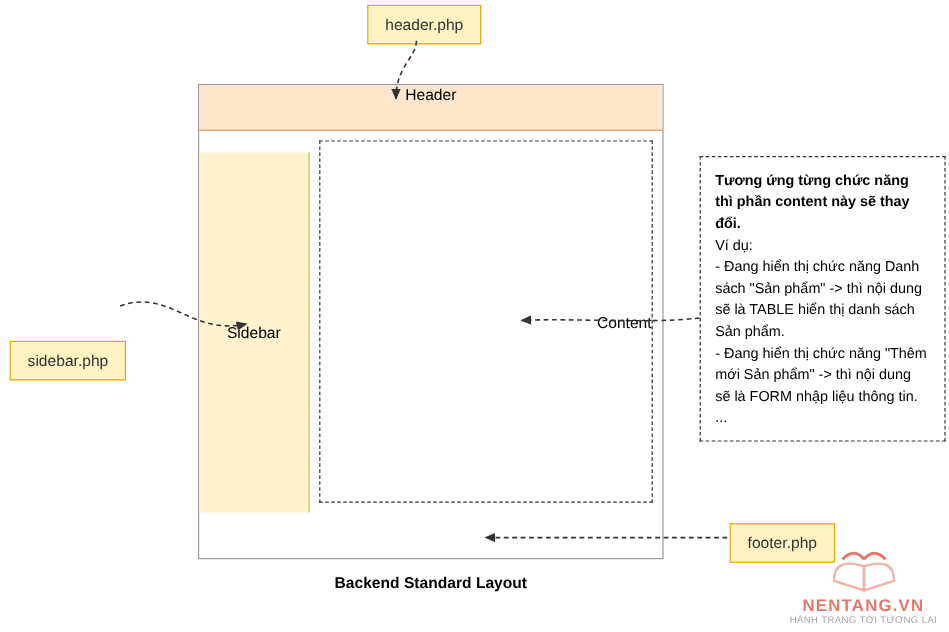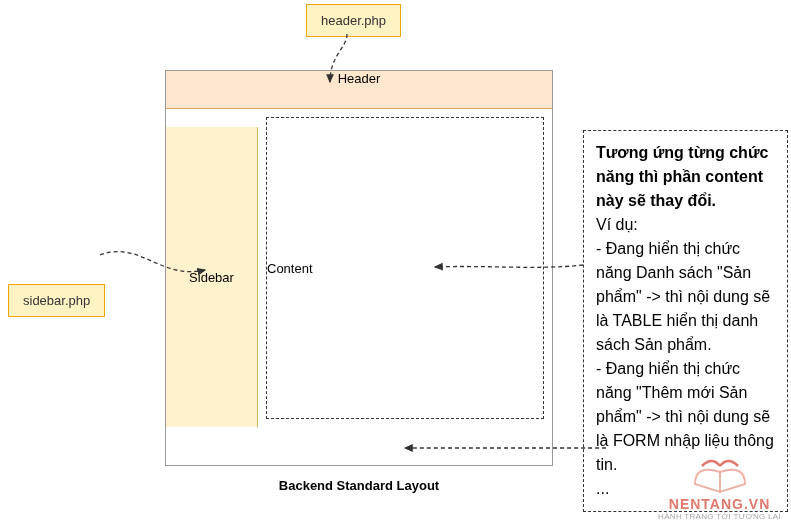--- a/index.html
+++ b/index.html
@@ -55,40 +55,40 @@
   }
   .content-area {
     position: absolute;
     left: 100px;
     top: 46px;
     right: 8px;
     bottom: 46px;
     border: 1.5px dashed #333;
     display: flex;
     align-items: center;
-    justify-content: flex-start;
+    justify-content: flex-end;
     font-size: 13px;
     background: #fff;
   }
   .footer-bar {
     position: absolute;
     left: 0; right: 0; bottom: 0;
     height: 38px;
     background: #f5f5f5;
     border-top: 1px solid #999;
     display: flex;
     align-items: center;
     justify-content: center;
     font-size: 13px;
   }
   .note-box {
     position: absolute;
     border: 1.5px dashed #333;
     padding: 10px 12px;
-    font-size: 16px;
+    font-size: 12px;
     line-height: 1.5;
     background: #fff;
   }
   .note-box .bold { font-weight: bold; }
   .caption {
     position: absolute;
     text-align: center;
   }
   .caption .ttl { font-weight: bold; font-size: 13px; }
   .caption .sub { font-size: 12px; color: #333; margin-top: 2px; }

